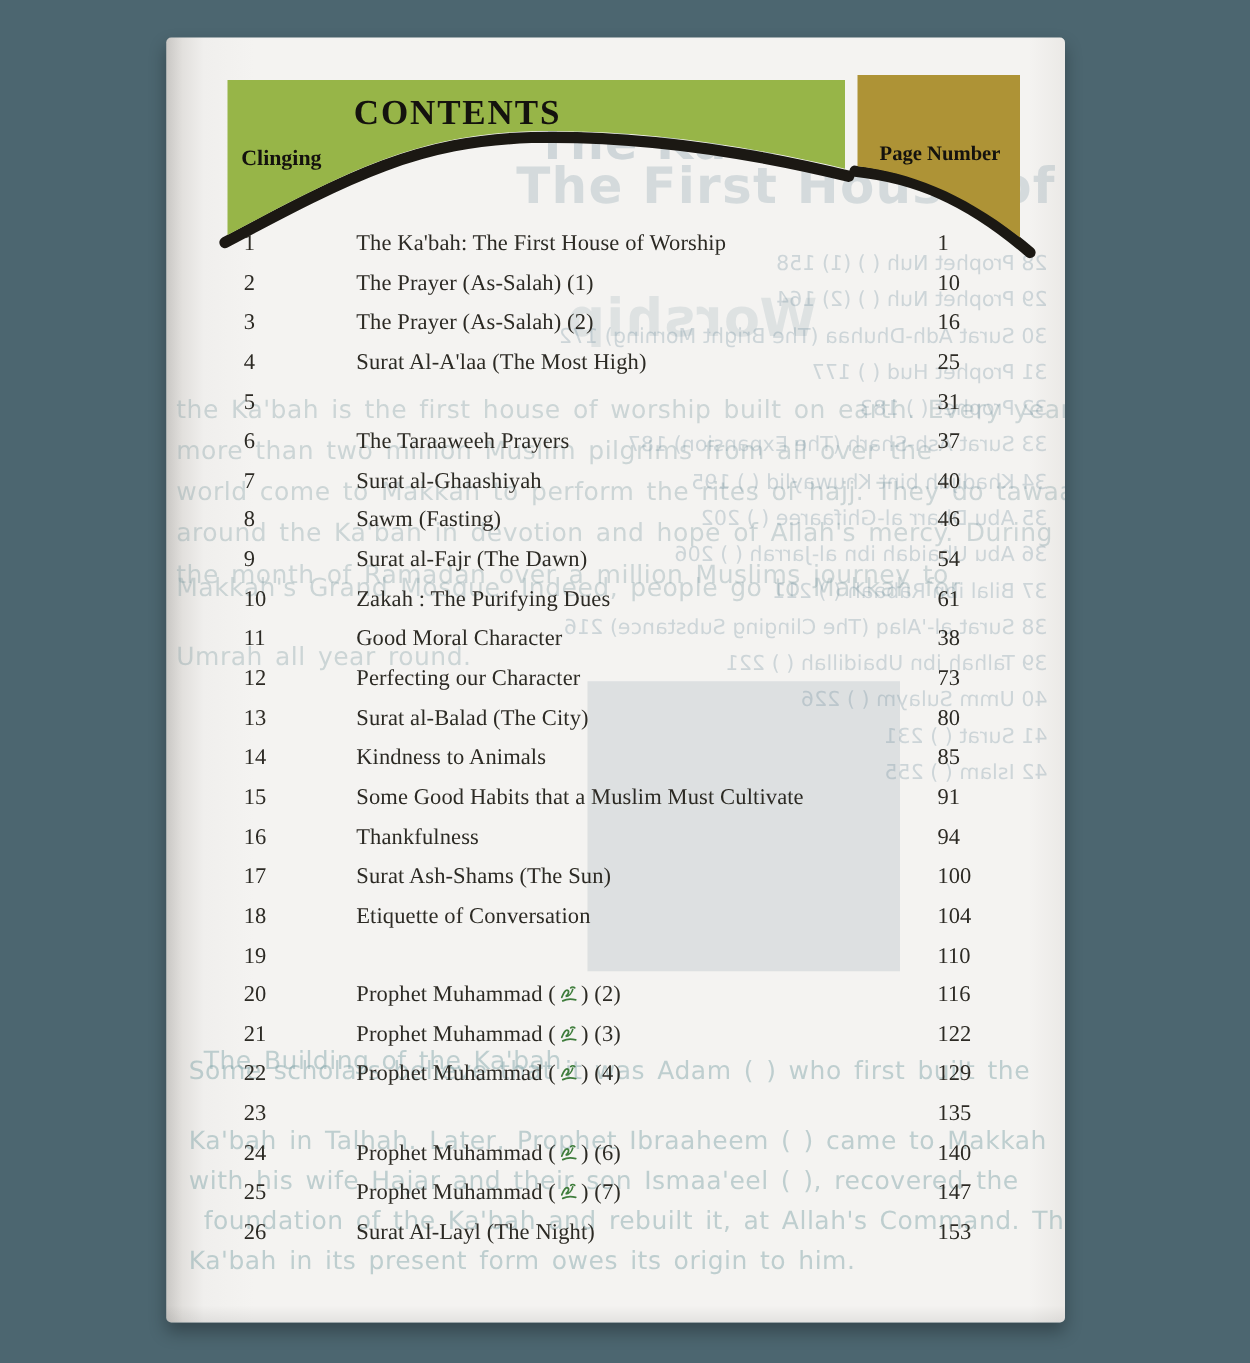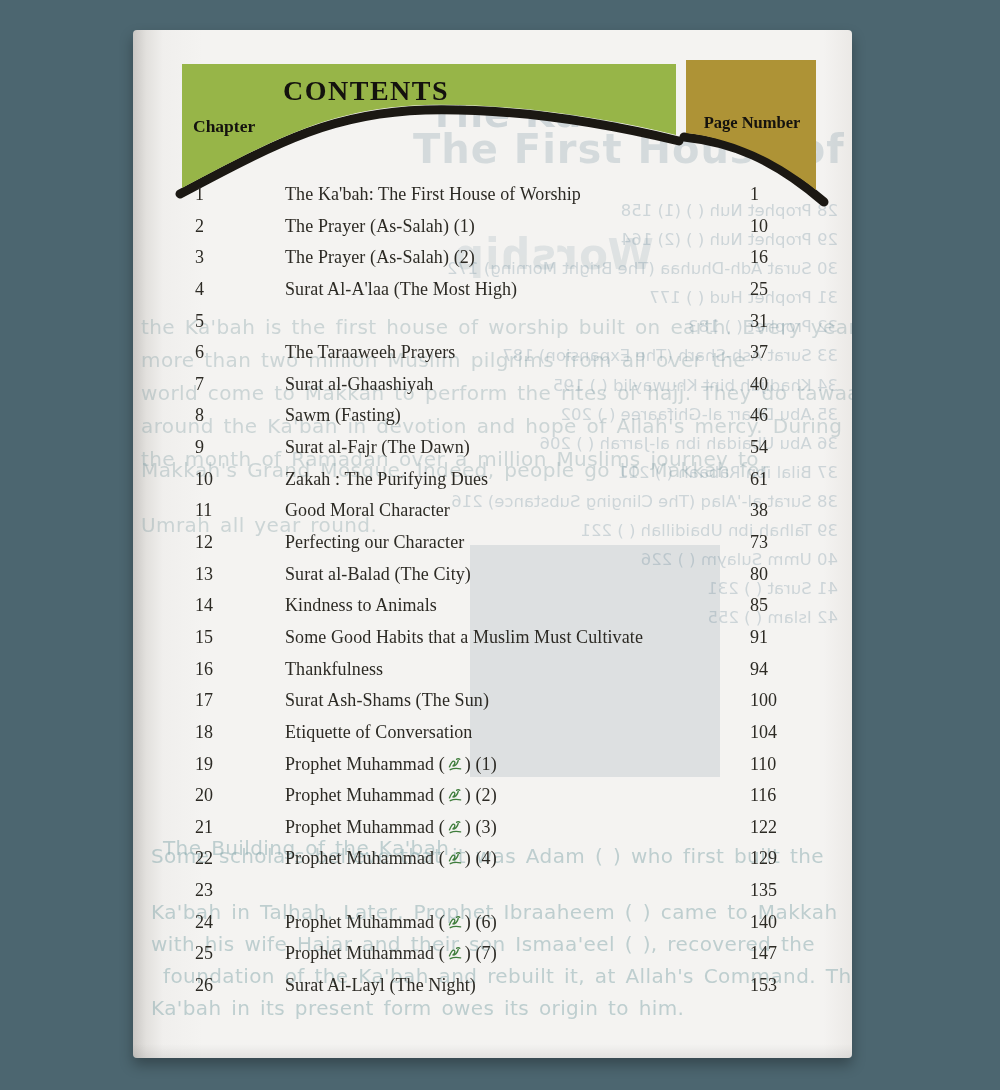--- a/index.html
+++ b/index.html
@@ -105,21 +105,21 @@
     <path d="M 47 164 C 150 109 202 83 292 80 C 382 78 472 93 546 111" fill="none" stroke="#1b1813" stroke-width="9" stroke-linecap="round"></path>
 
     <path d="M 49 34 L 543 34 L 543 105 C 472 88 382 73 292 75 C 202 78 150 104 49 158 Z" fill="#97b548"></path>
 
     <path d="M 551 107 C 598 112 640 128 691 172" fill="none" stroke="#1b1813" stroke-width="9" stroke-linecap="round"></path>
 
     <path d="M 553 30 L 683 30 L 683 160 C 637 124 595 108 553 103 Z" fill="#ae9336"></path>
   </svg>
 
   <div class="hdr-label hdr-title">CONTENTS</div>
-  <div class="hdr-label hdr-chapter">Chapter</div>
+  <div class="hdr-label hdr-chapter">Clinging</div>
   <div class="hdr-label hdr-page">Page Number</div>
 
   <div class="toc" id="toc-host">
       <div class="toc-row">
         <span class="toc-num">1</span>
         <span class="toc-title">The Ka'bah: The First House of Worship</span>
         <span class="toc-page">1</span>
       </div>
       <div class="toc-row">
         <span class="toc-num">2</span>
@@ -200,23 +200,20 @@
         <span class="toc-title">Surat Ash-Shams (The Sun)</span>
         <span class="toc-page">100</span>
       </div>
       <div class="toc-row">
         <span class="toc-num">18</span>
         <span class="toc-title">Etiquette of Conversation</span>
         <span class="toc-page">104</span>
       </div>
       <div class="toc-row">
         <span class="toc-num">19</span>
-        <span class="toc-title">Prophet Muhammad (<svg class="saw" width="16" height="15" viewBox="0 0 20 18">
-            <path d="M3 12 C5 7 7 4 9 5 C11 6 9 10 7 11 C10 11 13 8 14 4 M4 15.5 C8 13.5 13 13.5 17 14.5 M12 2.5 C13 1.5 15 1.5 16 2.5" fill="none" stroke="#3f7d3c" stroke-width="1.7" stroke-linecap="round"></path>
-          </svg>)  (1)</span>
         <span class="toc-page">110</span>
       </div>
       <div class="toc-row">
         <span class="toc-num">20</span>
         <span class="toc-title">Prophet Muhammad (<svg class="saw" width="16" height="15" viewBox="0 0 20 18">
             <path d="M3 12 C5 7 7 4 9 5 C11 6 9 10 7 11 C10 11 13 8 14 4 M4 15.5 C8 13.5 13 13.5 17 14.5 M12 2.5 C13 1.5 15 1.5 16 2.5" fill="none" stroke="#3f7d3c" stroke-width="1.7" stroke-linecap="round"></path>
           </svg>)  (2)</span>
         <span class="toc-page">116</span>
       </div>
       <div class="toc-row">

